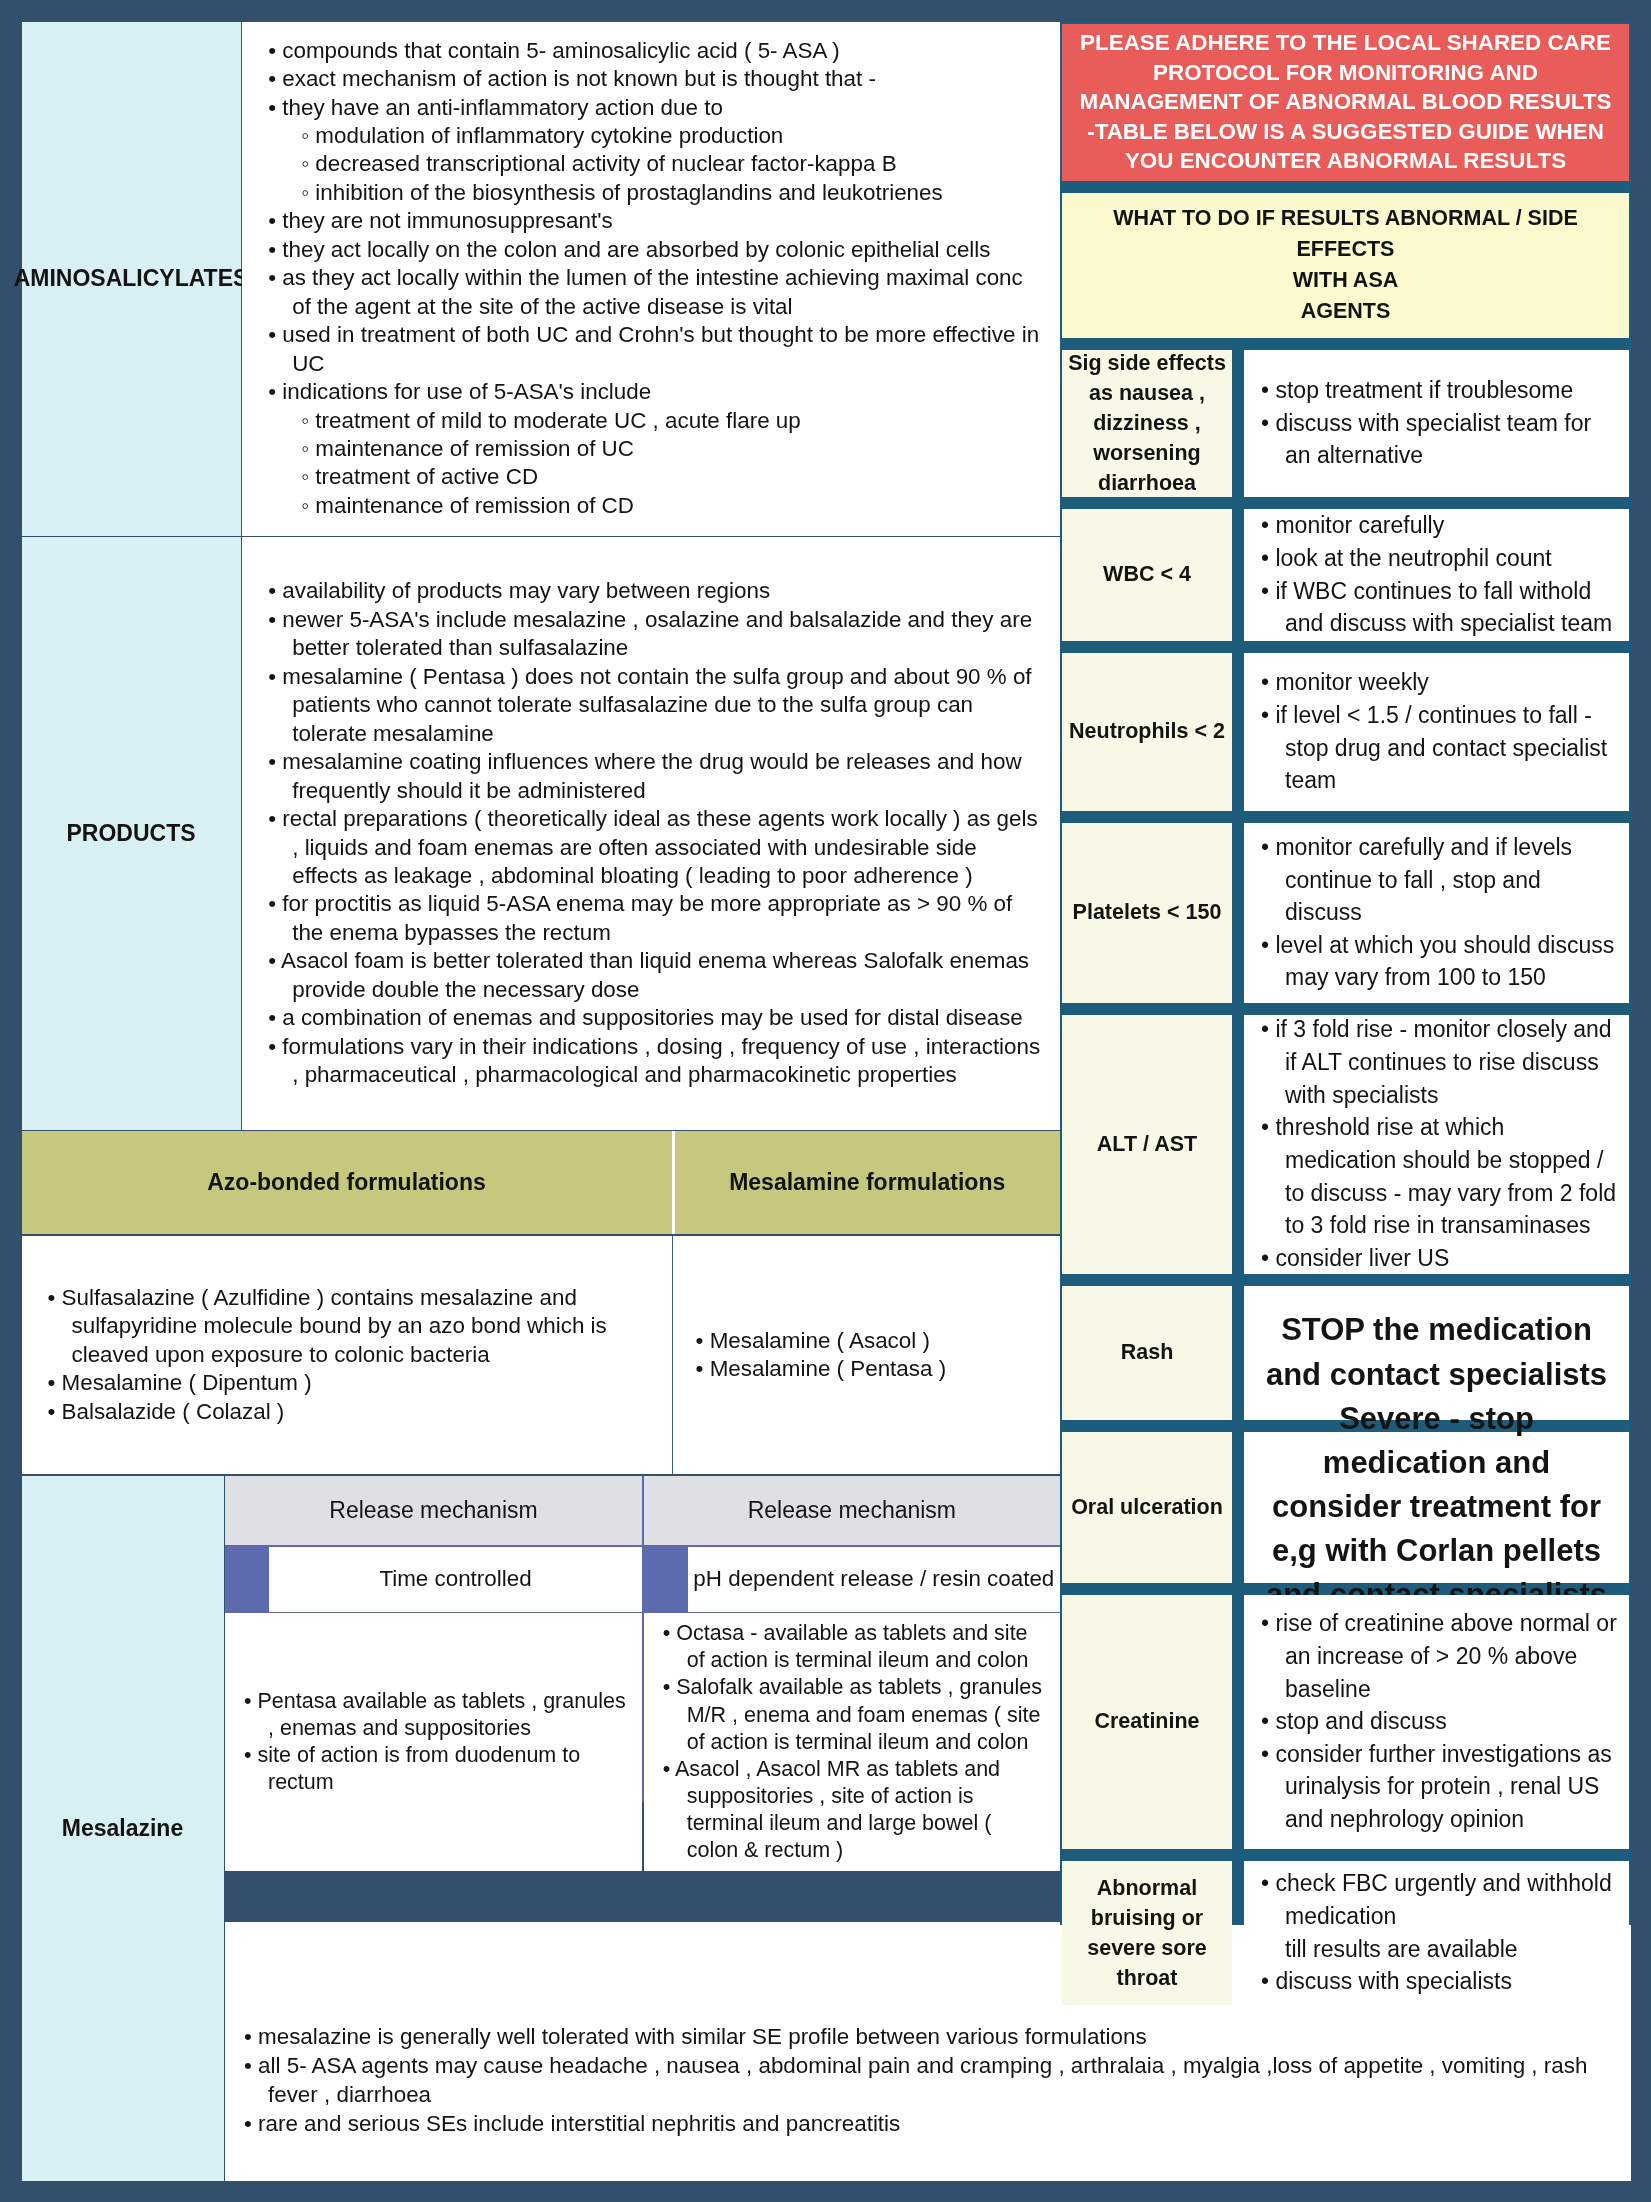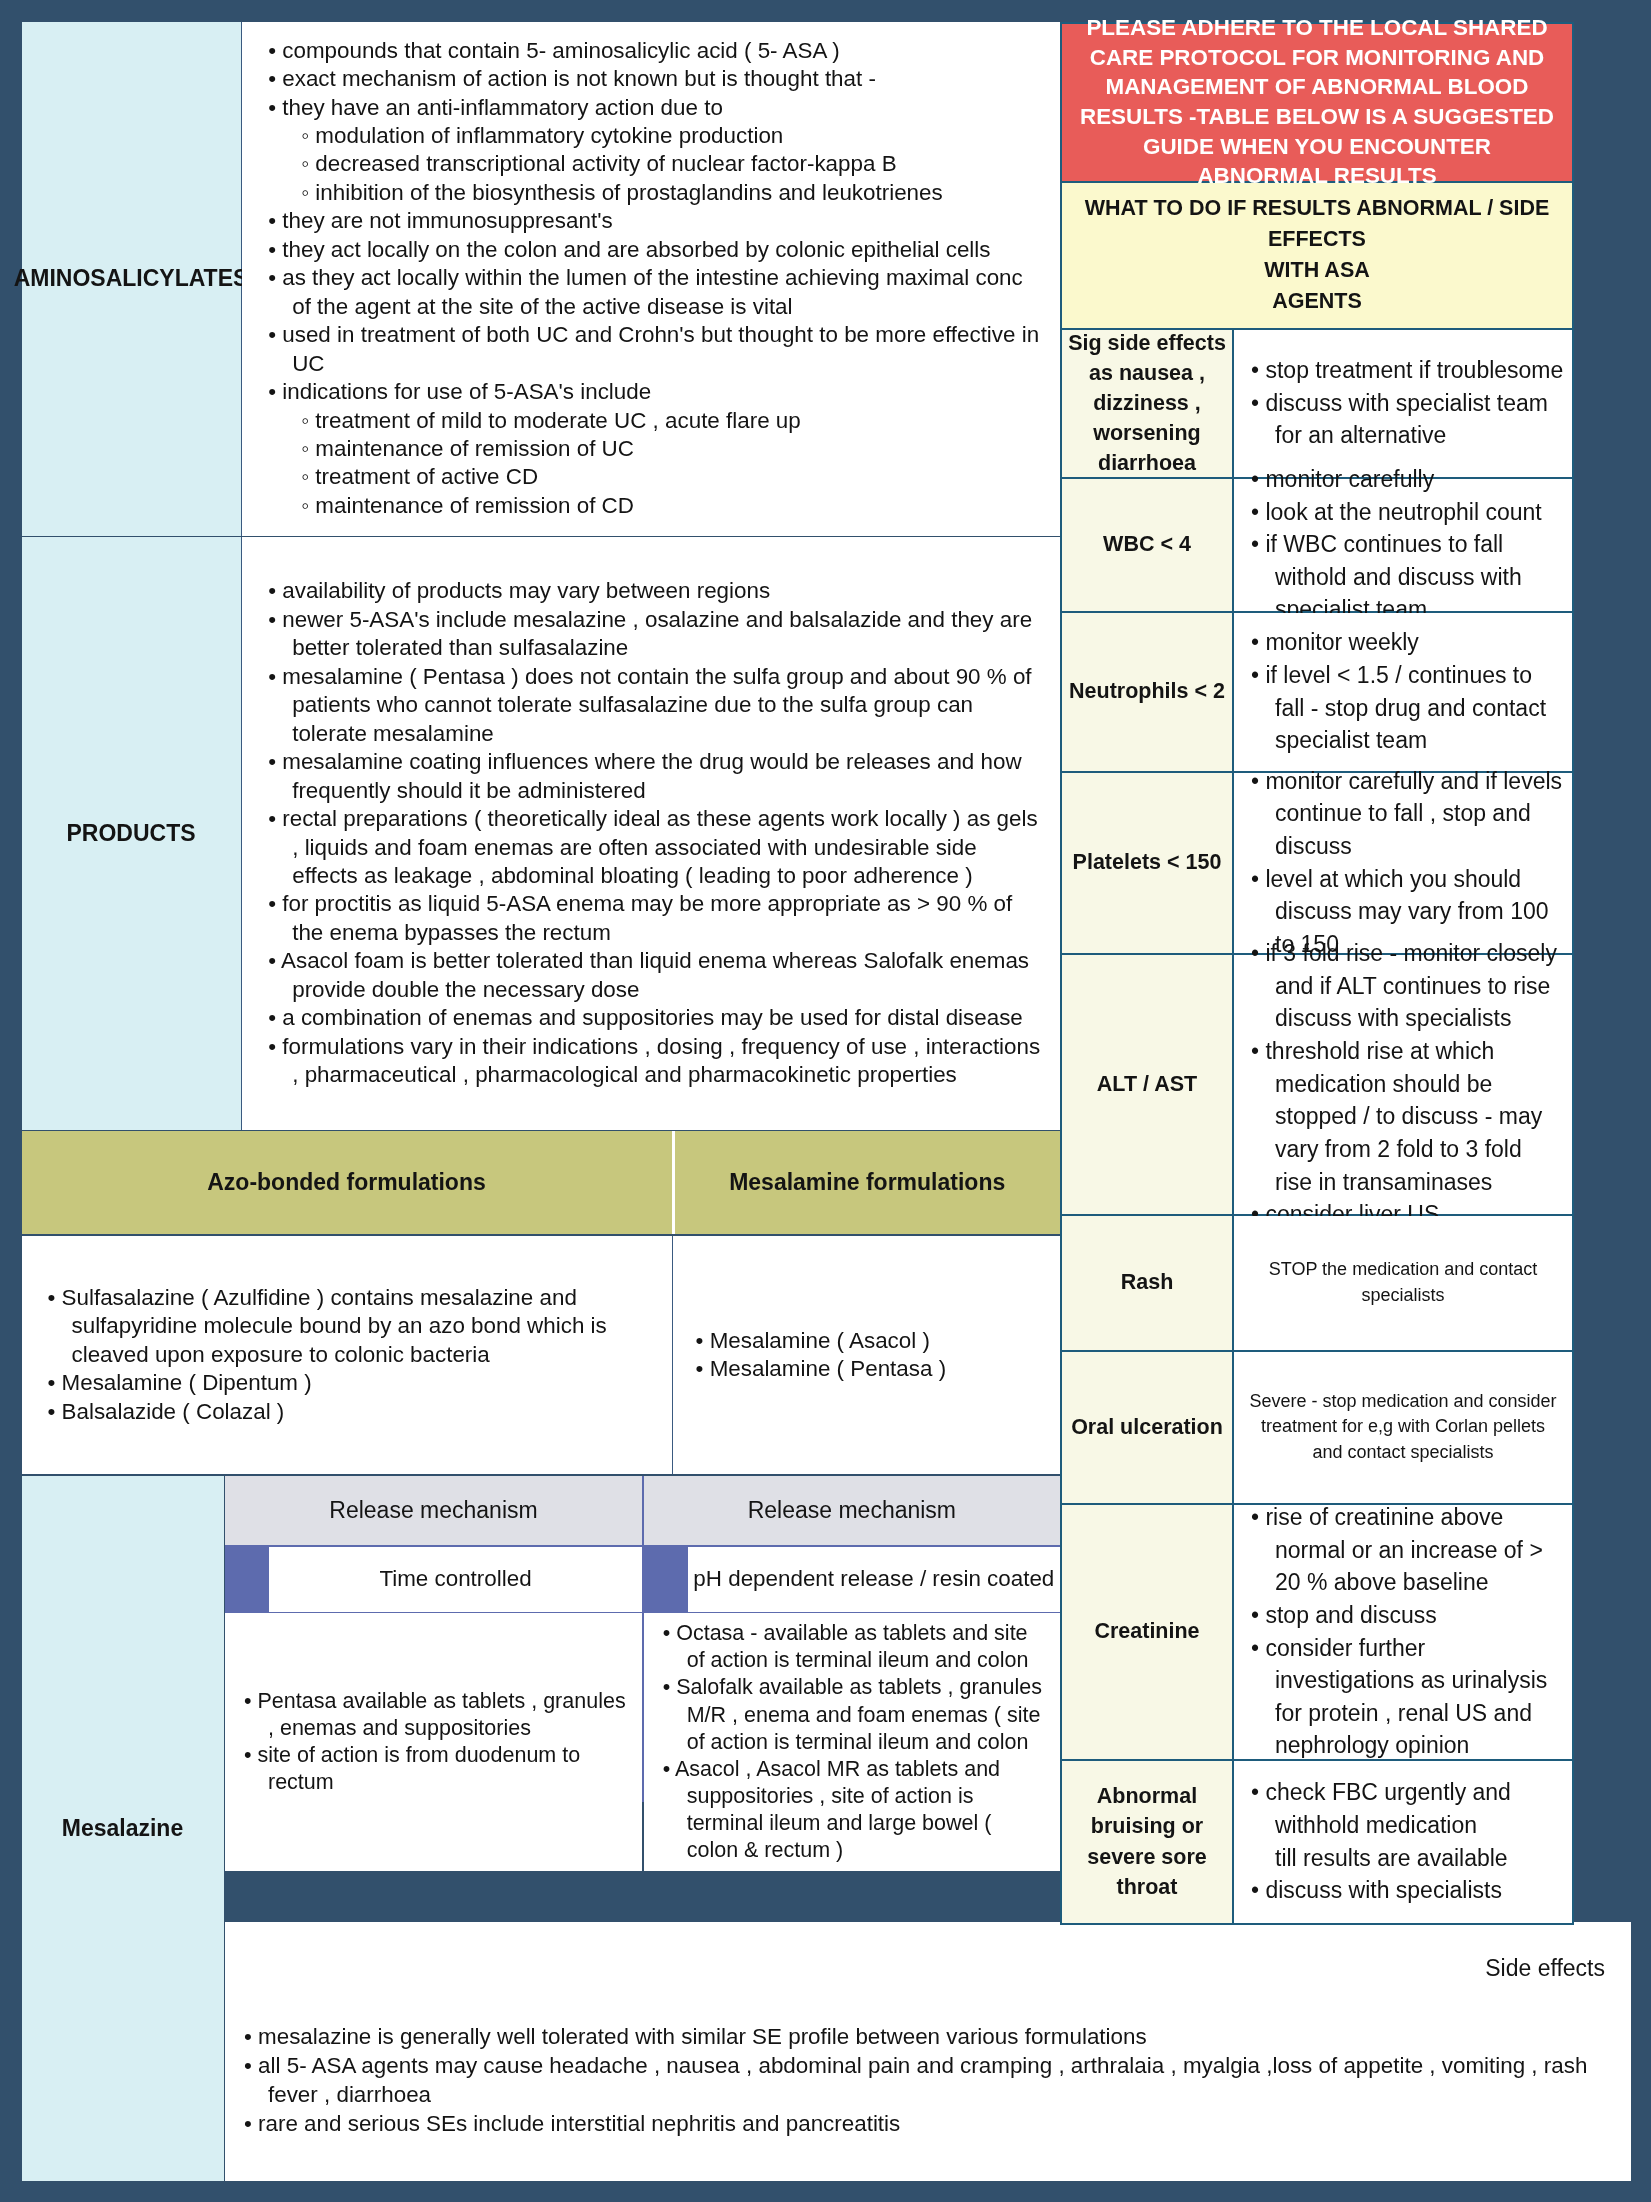--- a/index.html
+++ b/index.html
@@ -48,36 +48,36 @@
   .white-label-cell{background:#ffffff;display:flex;align-items:center;justify-content:center;font-size:22.4px;margin-left:44px;}
   .release-content{background:#ffffff;display:flex;flex-direction:column;justify-content:center;padding:6.9px 12px 6.9px 19px;}
   .release-content ul.bullets{font-size:21.5px;line-height:1.26;}
 
   
   #side-effects{position:absolute;left:225px;top:1922px;width:1406px;height:259px;background:#ffffff;padding:33px 26px 8.6px 19px;}
   #side-effects .se-title{text-align:right;font-size:23px;}
   #side-effects ul.bullets{margin-top:40px;font-size:22.4px;line-height:1.3;}
 
   
-  #right-table{position:absolute;left:1060px;top:21.5px;width:514px;height:1903px;display:grid;
+  #right-table{position:absolute;left:1060px;top:21.5px;width:571px;height:1903px;display:grid;
                grid-template-columns:170px 1fr;
                grid-template-rows:157px 145px 147px 132px 158px 180px 259px 134px 151px 254px 1fr;
-               gap:2px;background:var(--border-teal);border:2.6px solid var(--border-teal);}
+               gap:12px;background:var(--border-teal);border:2.6px solid var(--border-teal);}
   .span2{grid-column:1 / -1;}
   .red-cell{background:var(--red);color:#ffffff;font-weight:bold;font-size:22.4px;line-height:1.32;
             display:flex;align-items:center;justify-content:center;text-align:center;padding:5.2px 15.5px;}
   .yellow-cell{background:var(--yellow);font-weight:bold;font-size:21.5px;line-height:1.45;
                display:flex;align-items:center;justify-content:center;text-align:center;white-space:pre-line;padding:5.2px 10.3px;}
   .cond-cell{background:var(--cream);display:flex;align-items:center;justify-content:center;text-align:center;
              font-weight:bold;font-size:21.5px;line-height:1.4;padding:3.4px 5.2px;}
   .action-cell{background:#ffffff;display:flex;flex-direction:column;justify-content:center;padding:6.9px 8.6px 6.9px 17px;}
   .action-cell ul.bullets{font-size:23px;line-height:1.42;}
   .action-cell ul.bullets li{white-space:pre-line;}
   .action-center{background:#ffffff;display:flex;align-items:center;justify-content:center;text-align:center;
-                 font-size:18px;line-height:1.42;padding:6.9px 13.8px;}
+                 font-size:31px;line-height:1.42;padding:6.9px 13.8px;font-weight:bold;}
 </style>
 </head>
 <body>
 
 <div class="stage">
 
   <section class="trow" id="rowA">
     <div class="label-cell">
       <span>AMINOSALICYLATES</span>
     </div>

